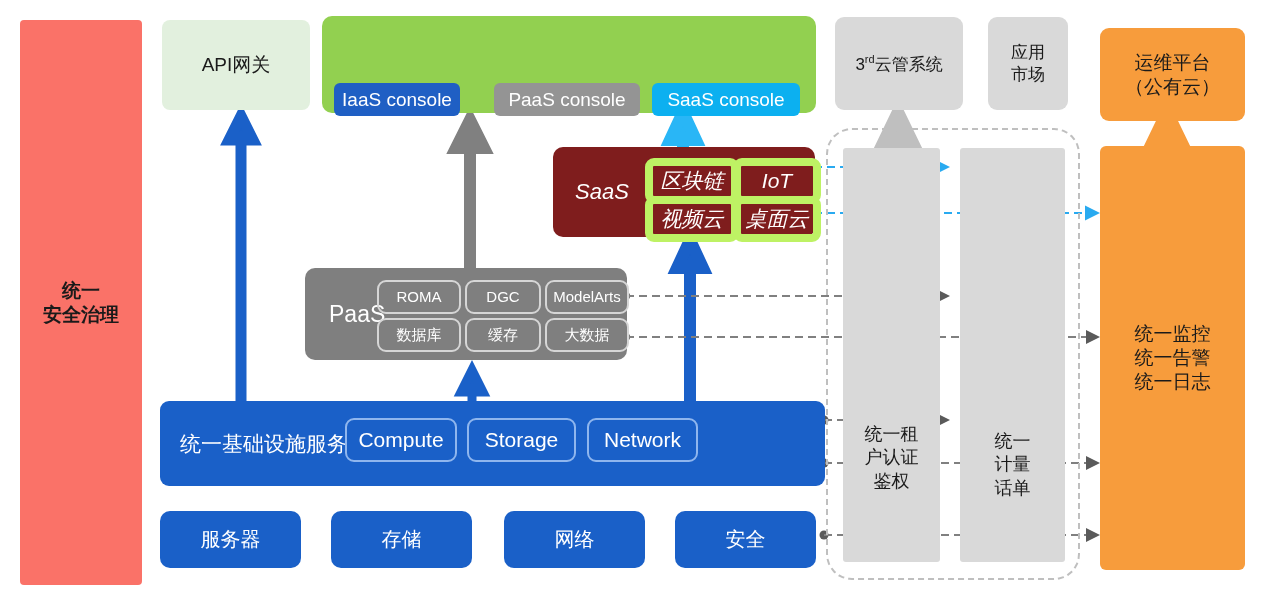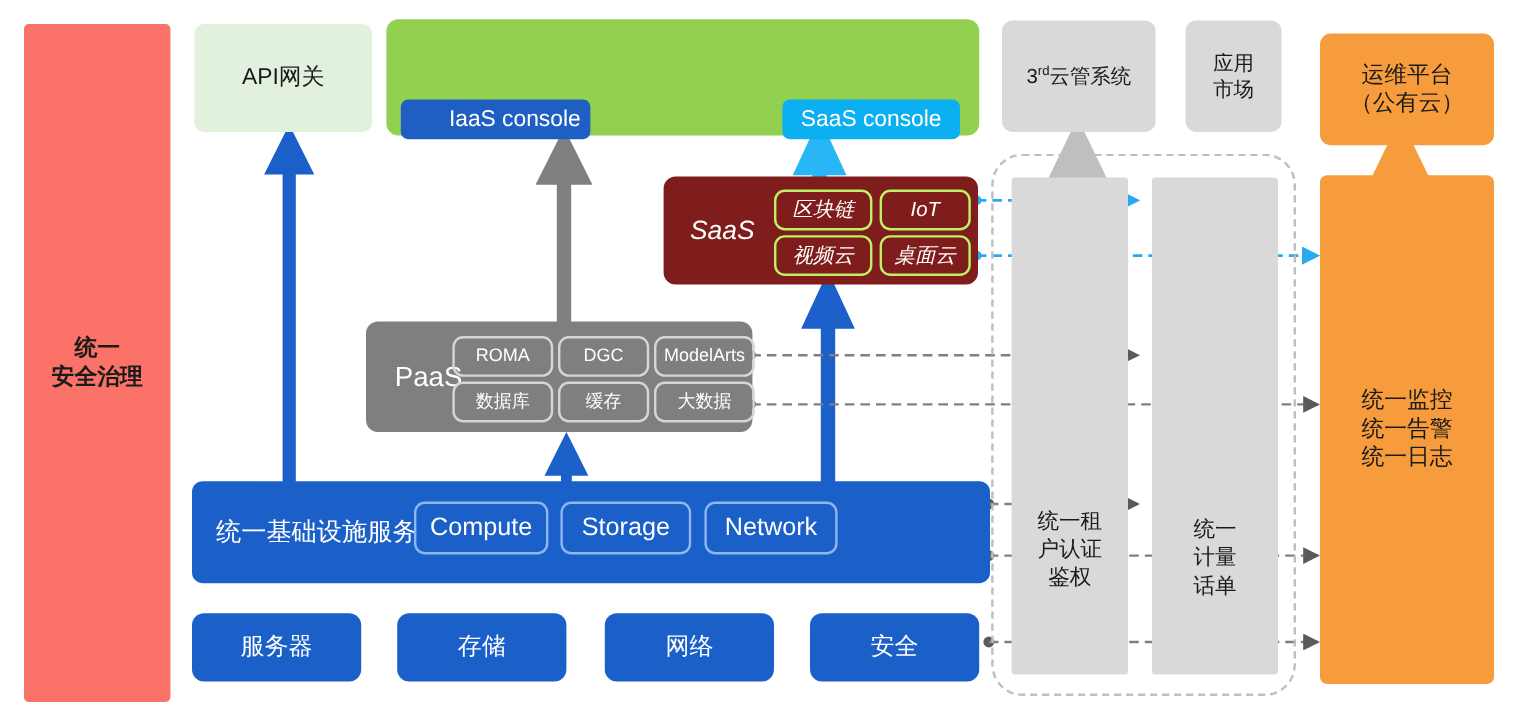--- a/index.html
+++ b/index.html
@@ -25,21 +25,21 @@
   .gray-top{background:#d9d9d9;color:#1a1a1a;font-size:17px;border-radius:9px;}
   .gray-top sup{font-size:11px;vertical-align:super;}
 
   
   .orange{background:#f79c3c;color:#1a1a1a;font-size:19px;border-radius:9px;}
   .orange-tall{background:#f79c3c;color:#1a1a1a;font-size:19px;border-radius:6px;}
 
   
   .saas-box{background:#7f1d1d;border-radius:10px;font-style:italic;}
   .saas-label{position:absolute;left:22px;top:50%;transform:translateY(-50%);color:#fff;font-size:22px;}
-  .saas-chip{position:absolute;border:2px solid #bef264;border-radius:9px;color:#fff;font-size:17px;display:flex;align-items:center;justify-content:center;}
+  .saas-chip{position:absolute;border:8px solid #bef264;border-radius:9px;color:#fff;font-size:21px;display:flex;align-items:center;justify-content:center;}
 
   
   .paas-box{background:#7f7f7f;border-radius:10px;padding-left:44px;}
   .paas-label{position:absolute;left:24px;top:50%;transform:translateY(-50%);color:#fff;font-size:23px;}
   .paas-chip{position:absolute;border:2px solid #d6d6d6;border-radius:9px;color:#fff;font-size:15px;display:flex;align-items:center;justify-content:center;}
 
   
   .infra-box{background:#1a60c8;border-radius:9px;}
   .infra-label{position:absolute;left:20px;top:50%;transform:translateY(-50%);color:#fff;font-size:21px;}
   .infra-chip{position:absolute;border:2px solid #8fb6ee;border-radius:9px;color:#fff;font-size:21px;display:flex;align-items:center;justify-content:center;top:418px;height:40px;}
@@ -127,22 +127,25 @@
   <div class="box sec-panel" style="left:20px;top:20px;width:122px;height:565px;">
     <span style="white-space:pre-line;">统一
 安全治理</span>
   </div>
 
   <div class="box api-gw" style="left:162px;top:20px;width:148px;height:90px;">
     <span>API网关</span>
   </div>
 
   <div class="box console-frame" style="left:322px;top:16px;width:494px;height:97px;">
-    <div class="console-chip chip-iaas" style="left:12px;width:126px;padding-left:32px;">
+    <div class="console-chip chip-iaas" style="left:12px;width:126px;">
       <span>IaaS console</span>
+    </div>
+    <div class="console-chip chip-paas" style="left:172px;width:146px;">
+      <span>PaaS console</span>
     </div>
     <div class="console-chip chip-saas" style="left:330px;width:148px;">
       <span>SaaS console</span>
     </div>
   </div>
 
   <div class="box gray-top" style="left:835px;top:17px;width:128px;height:93px;">
     <span><span>3</span><sup>rd</sup><span>云管系统</span></span>
   </div>
 

